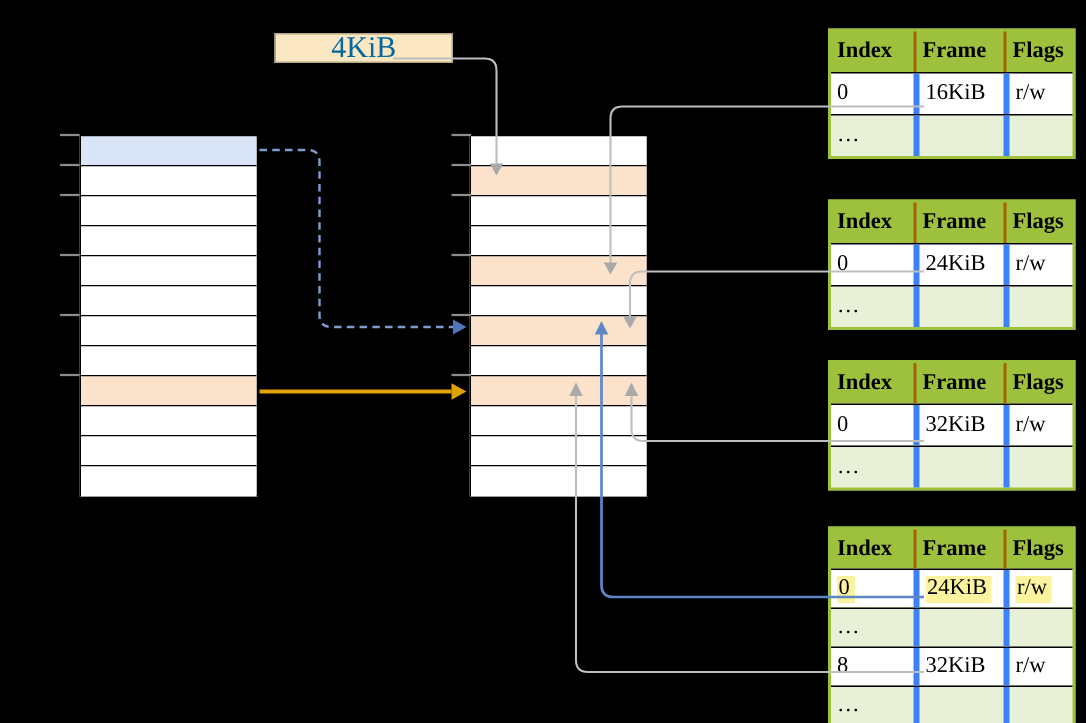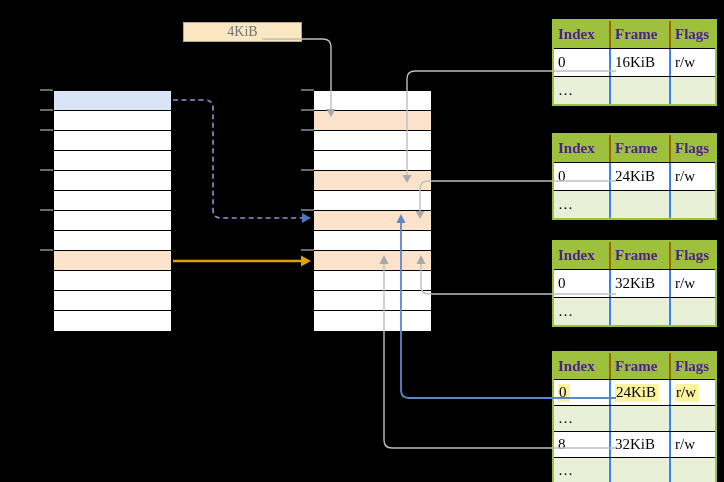--- a/index.html
+++ b/index.html
@@ -11,36 +11,36 @@
   #stack-left{left:53px;}
   #stack-middle{left:313px;}
   .cell{flex:none;height:20px;box-sizing:border-box;border-bottom:1px solid #000;background:#fff;}
   .cell:last-child{border-bottom:none;}
   .cell.blue{background:var(--cell-blue);}
   .cell.orange{background:var(--cell-orange);}
   
   .label-box{position:absolute;left:183px;top:22px;width:117px;height:18px;
              background:var(--label-box-wheat);border:1px solid #B3A784;box-sizing:content-box;
              display:flex;align-items:center;justify-content:center;
-             font-size:14px;color:#737373;z-index:1;}
+             font-size:20px;color:#0369a1;z-index:1;}
   
   .ptable{position:absolute;left:552px;width:165px;border:2px solid var(--table-header-green);
           box-sizing:border-box;background:var(--table-header-green);z-index:1;}
   .trow{display:flex;box-sizing:border-box;}
   .trow.header{background:var(--table-header-green);color:#fff;font-weight:bold;}
   .trow.white{background:#fff;border-top:1px solid #000;}
   .trow.green{background:var(--table-row-light-green);border-top:1px solid #000;}
   .tcell{box-sizing:border-box;padding-left:4px;display:flex;align-items:center;
          font-size:15px;color:#000;overflow:hidden;white-space:nowrap;}
-  .trow.header .tcell{color:#4c1d95;}
+  .trow.header .tcell{color:#000000;}
   .tcell.c0{width:55px;}
   .tcell.c1{width:60px;}
   .tcell.c2{width:46px;flex:1;}
   .trow.header .tcell + .tcell{border-left:2px solid #a16207;}
-  .trow:not(.header) .tcell + .tcell{border-left:2px solid #3b82f6;text-align:right;}
+  .trow:not(.header) .tcell + .tcell{border-left:4px solid #3b82f6;text-align:right;}
   .hl{background:var(--highlight-yellow);padding:0 3px 1px 1px;}
   
   #connector-layer{position:absolute;left:0;top:0;width:724px;height:482px;z-index:5;pointer-events:none;}
   .conn-gray{stroke:var(--arrow-gray);fill:none;stroke-width:1.4;}
   .head-gray{fill:#A9A9A9;stroke:none;}
   .conn-blue{stroke:var(--arrow-blue);fill:none;stroke-width:1.8;}
   .head-blue{fill:var(--arrow-blue);stroke:none;}
   .conn-blue-dashed{stroke:var(--arrow-blue-dashed);fill:none;stroke-width:1.6;stroke-dasharray:5 3.5;}
   .head-blue-dashed{fill:#4F76BA;stroke:none;}
   .conn-orange{stroke:var(--arrow-orange);fill:none;stroke-width:2.6;}

